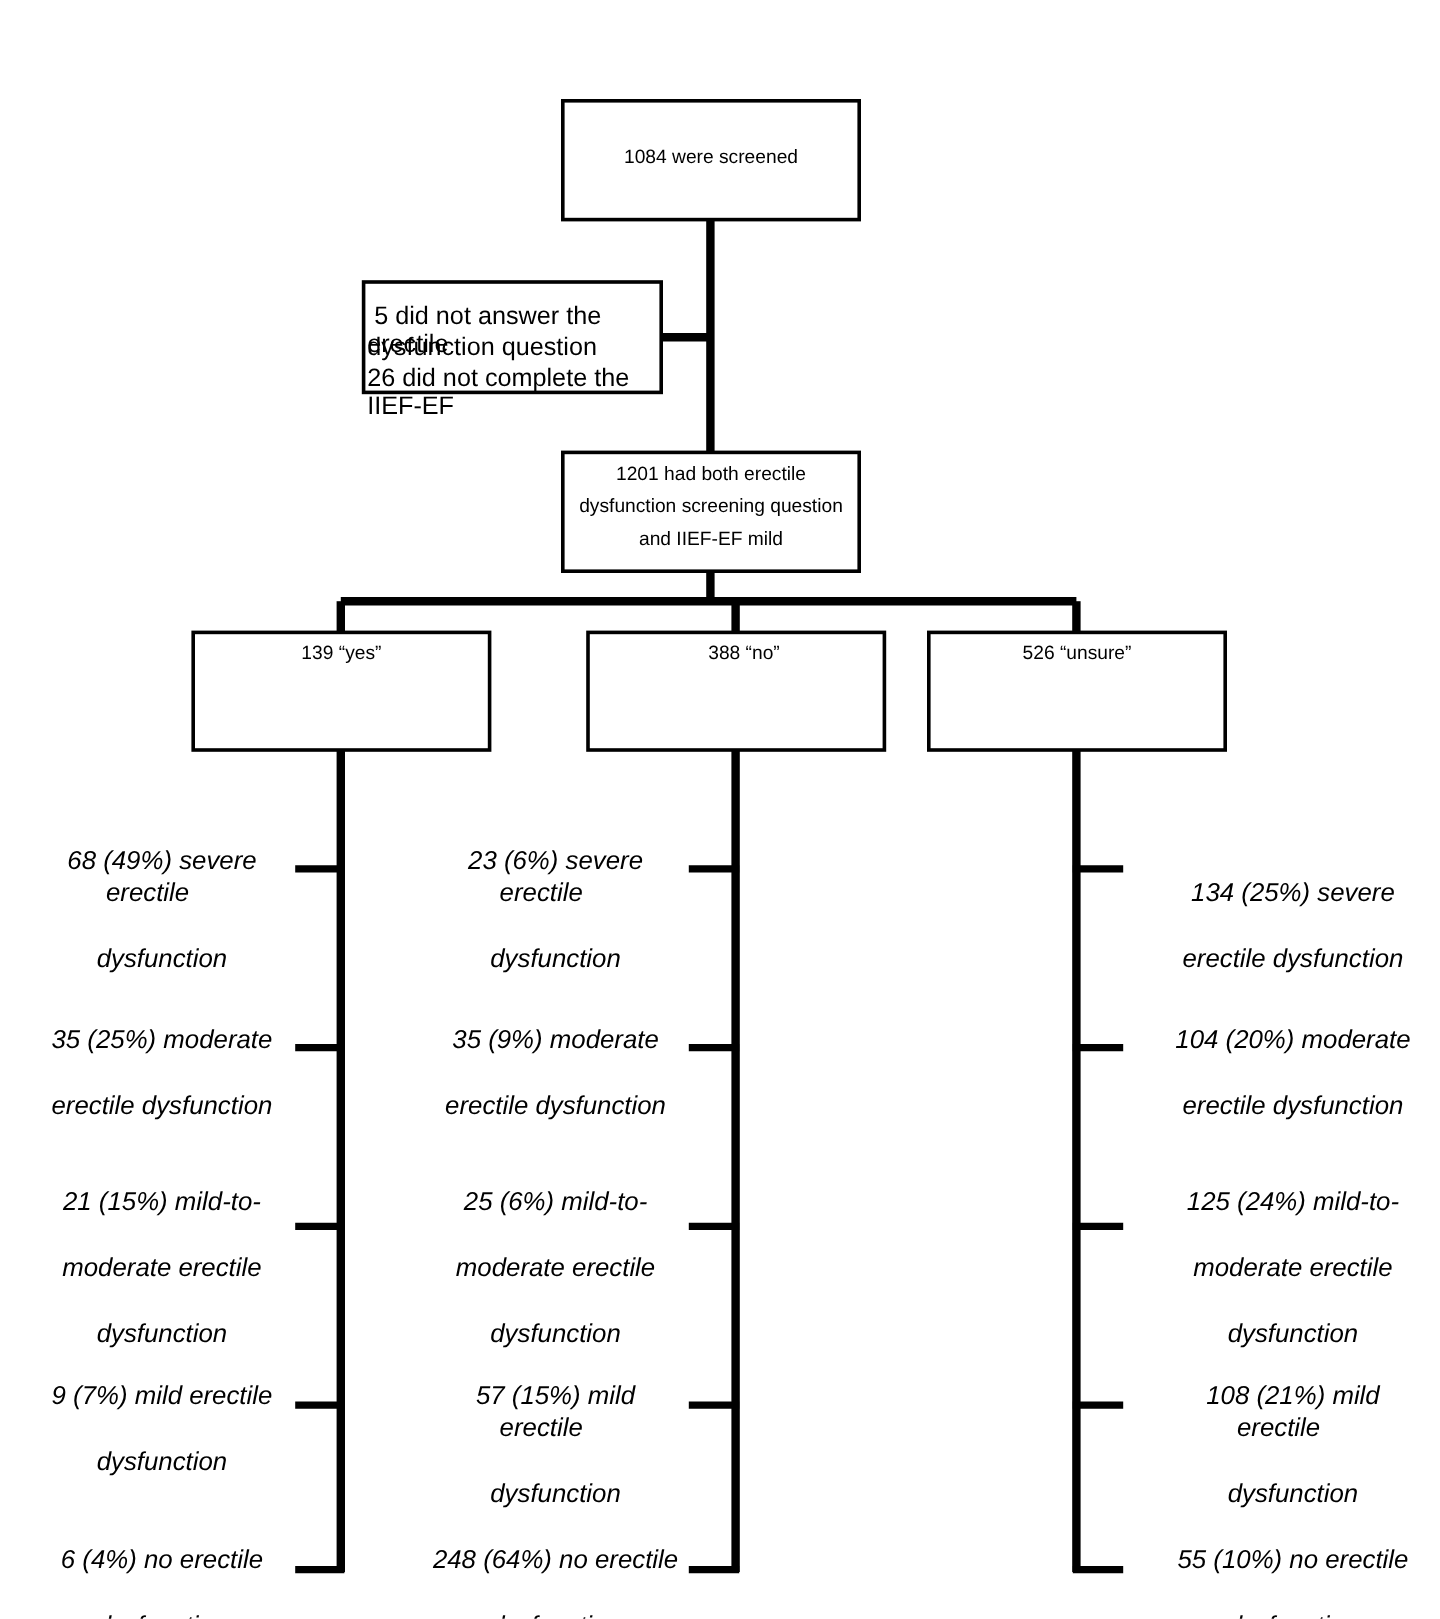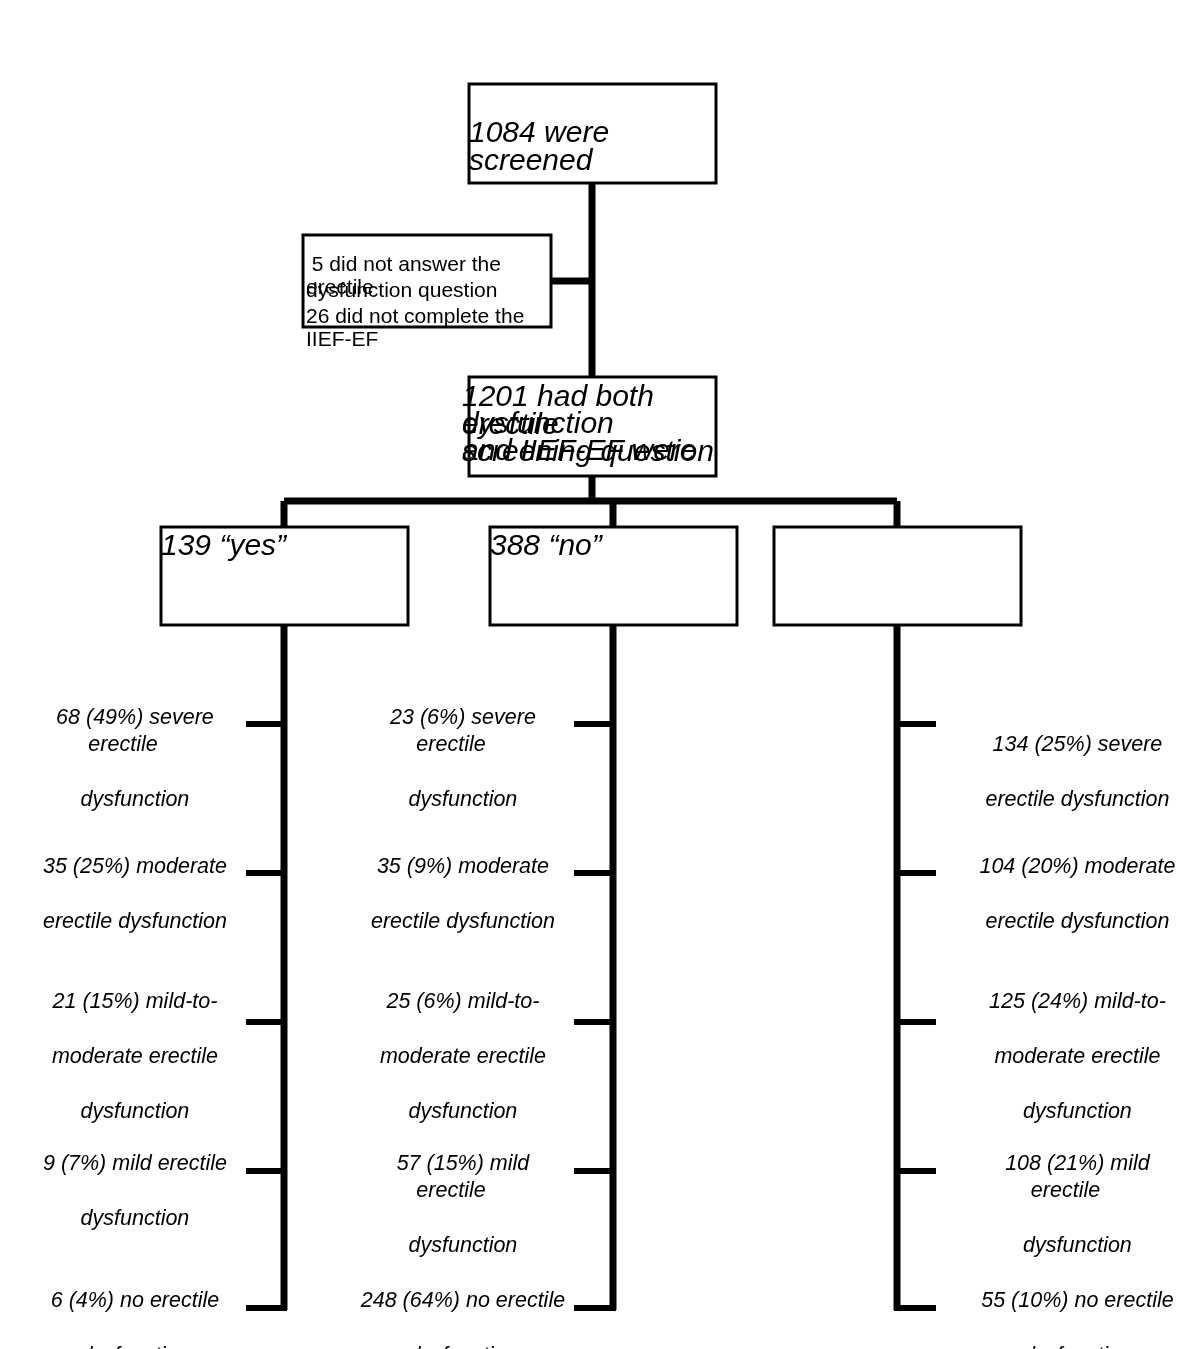--- a/index.html
+++ b/index.html
@@ -47,24 +47,23 @@
   
   .txt {
     position: absolute;
     font-family: "Liberation Sans", sans-serif;
     font-size: 21.5px;
     line-height: 27px;
     color: #000000;
     white-space: pre-wrap;
   }
   .box-label {
-    text-align: left;
-    font-size: 30px;
+    text-align: center;
+    font-size: 16px;
     line-height: 28px;
-    font-style: italic;
   }
   .box-label-left {
     text-align: left;
     font-size: 21px;
     line-height: 23px;
   }
   .leaf-label {
     font-size: 21.5px;
     line-height: 27.5px;
     font-style: italic;
@@ -124,24 +123,25 @@
   </svg>
 
   <div class="txt box-label" style="left:469px; top:118px; width:247px;">1084 were screened</div>
 
   <div class="txt box-label-left" style="left:306px; top:252px; width:244px;"> 5 did not answer the erectile</div>
   <div class="txt box-label-left" style="left:306px; top:278px; width:244px;">dysfunction question</div>
   <div class="txt box-label-left" style="left:306px; top:304px; width:244px;">26 did not complete the IIEF-EF</div>
 
   <div class="txt box-label" style="left:462px; top:382px; width:261px;">1201 had both erectile</div>
   <div class="txt box-label" style="left:462px; top:409px; width:261px;">dysfunction screening question</div>
-  <div class="txt box-label" style="left:462px; top:436px; width:261px;">and IIEF-EF were</div>
+  <div class="txt box-label" style="left:462px; top:436px; width:261px;">and IIEF-EF mild</div>
 
   <div class="txt box-label" style="left:161px; top:531px; width:247px;">139 “yes”</div>
   <div class="txt box-label" style="left:490px; top:531px; width:260px;">388 “no”</div>
+  <div class="txt box-label" style="left:774px; top:531px; width:247px;">526 “unsure”</div>
 
   <div class="txt leaf-label leaf-center" style="left:8px; top:676px; width:230px;">
     <span>68 (49%) severe erectile</span><br>
     <span>dysfunction</span>
   </div>
   <div class="txt leaf-label leaf-center" style="left:8px; top:825px; width:230px;">
     <span>35 (25%) moderate</span><br>
     <span>erectile dysfunction</span>
   </div>
   <div class="txt leaf-label leaf-center" style="left:8px; top:960px; width:230px;">

